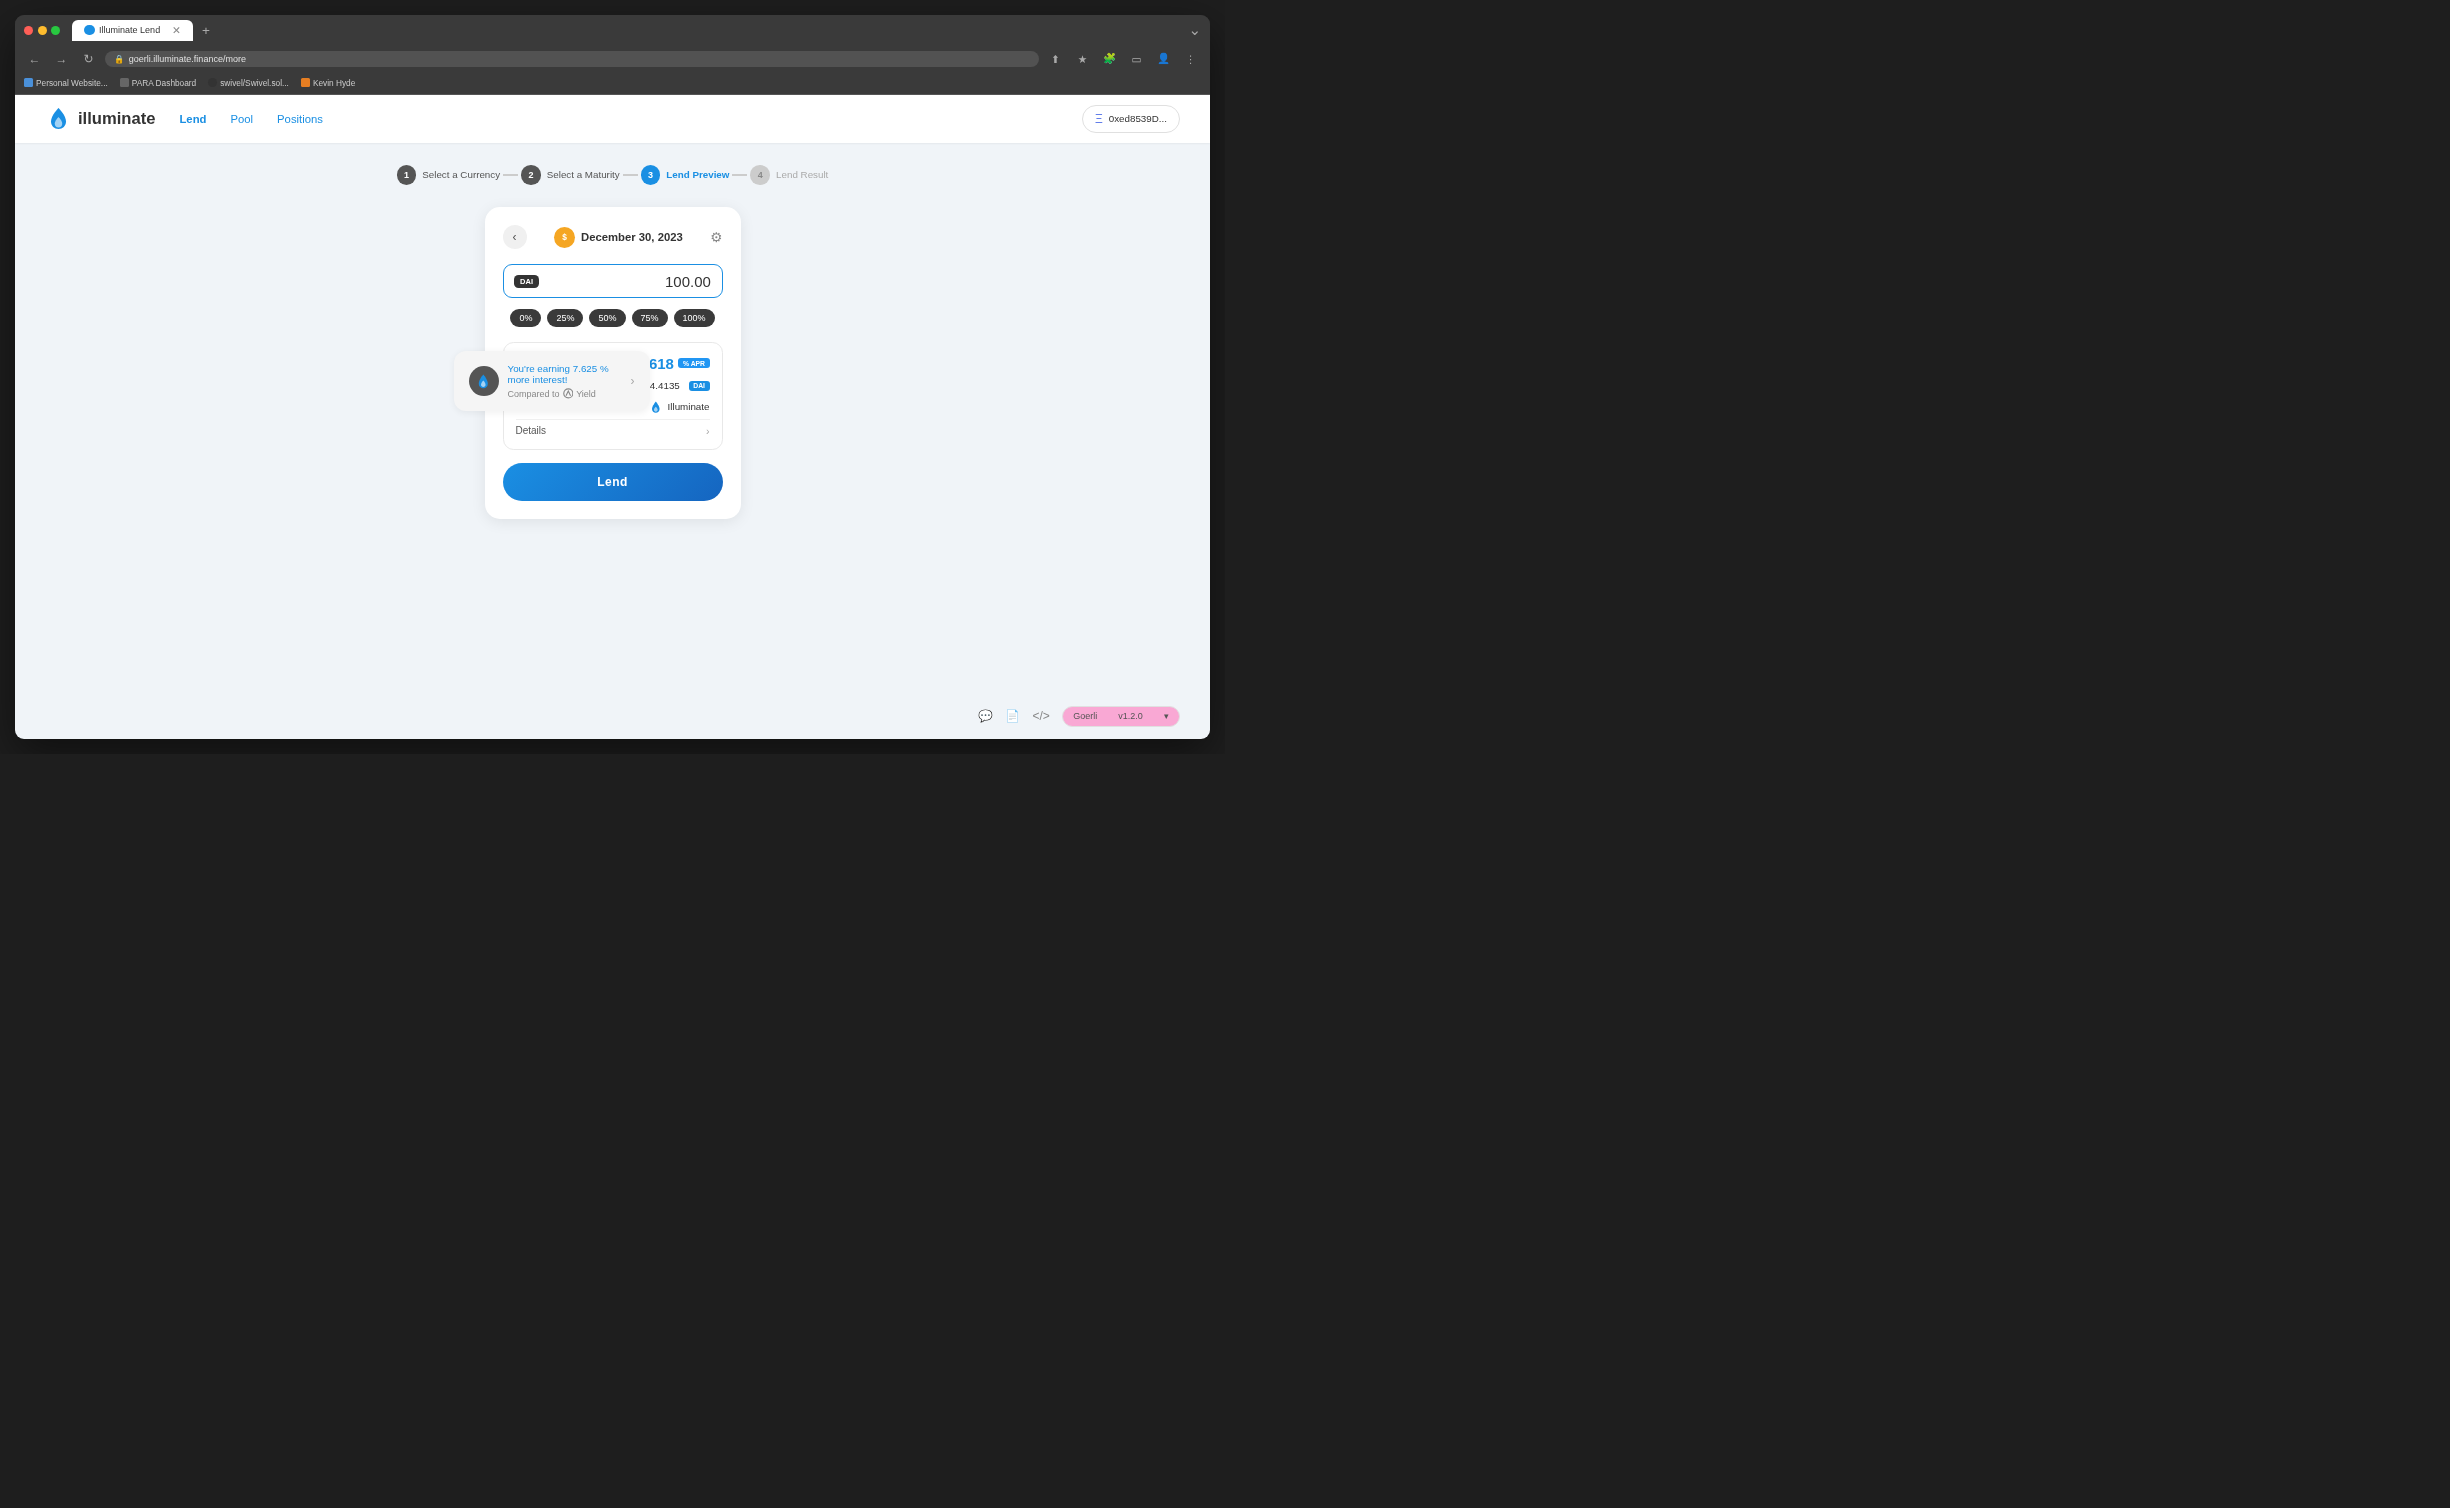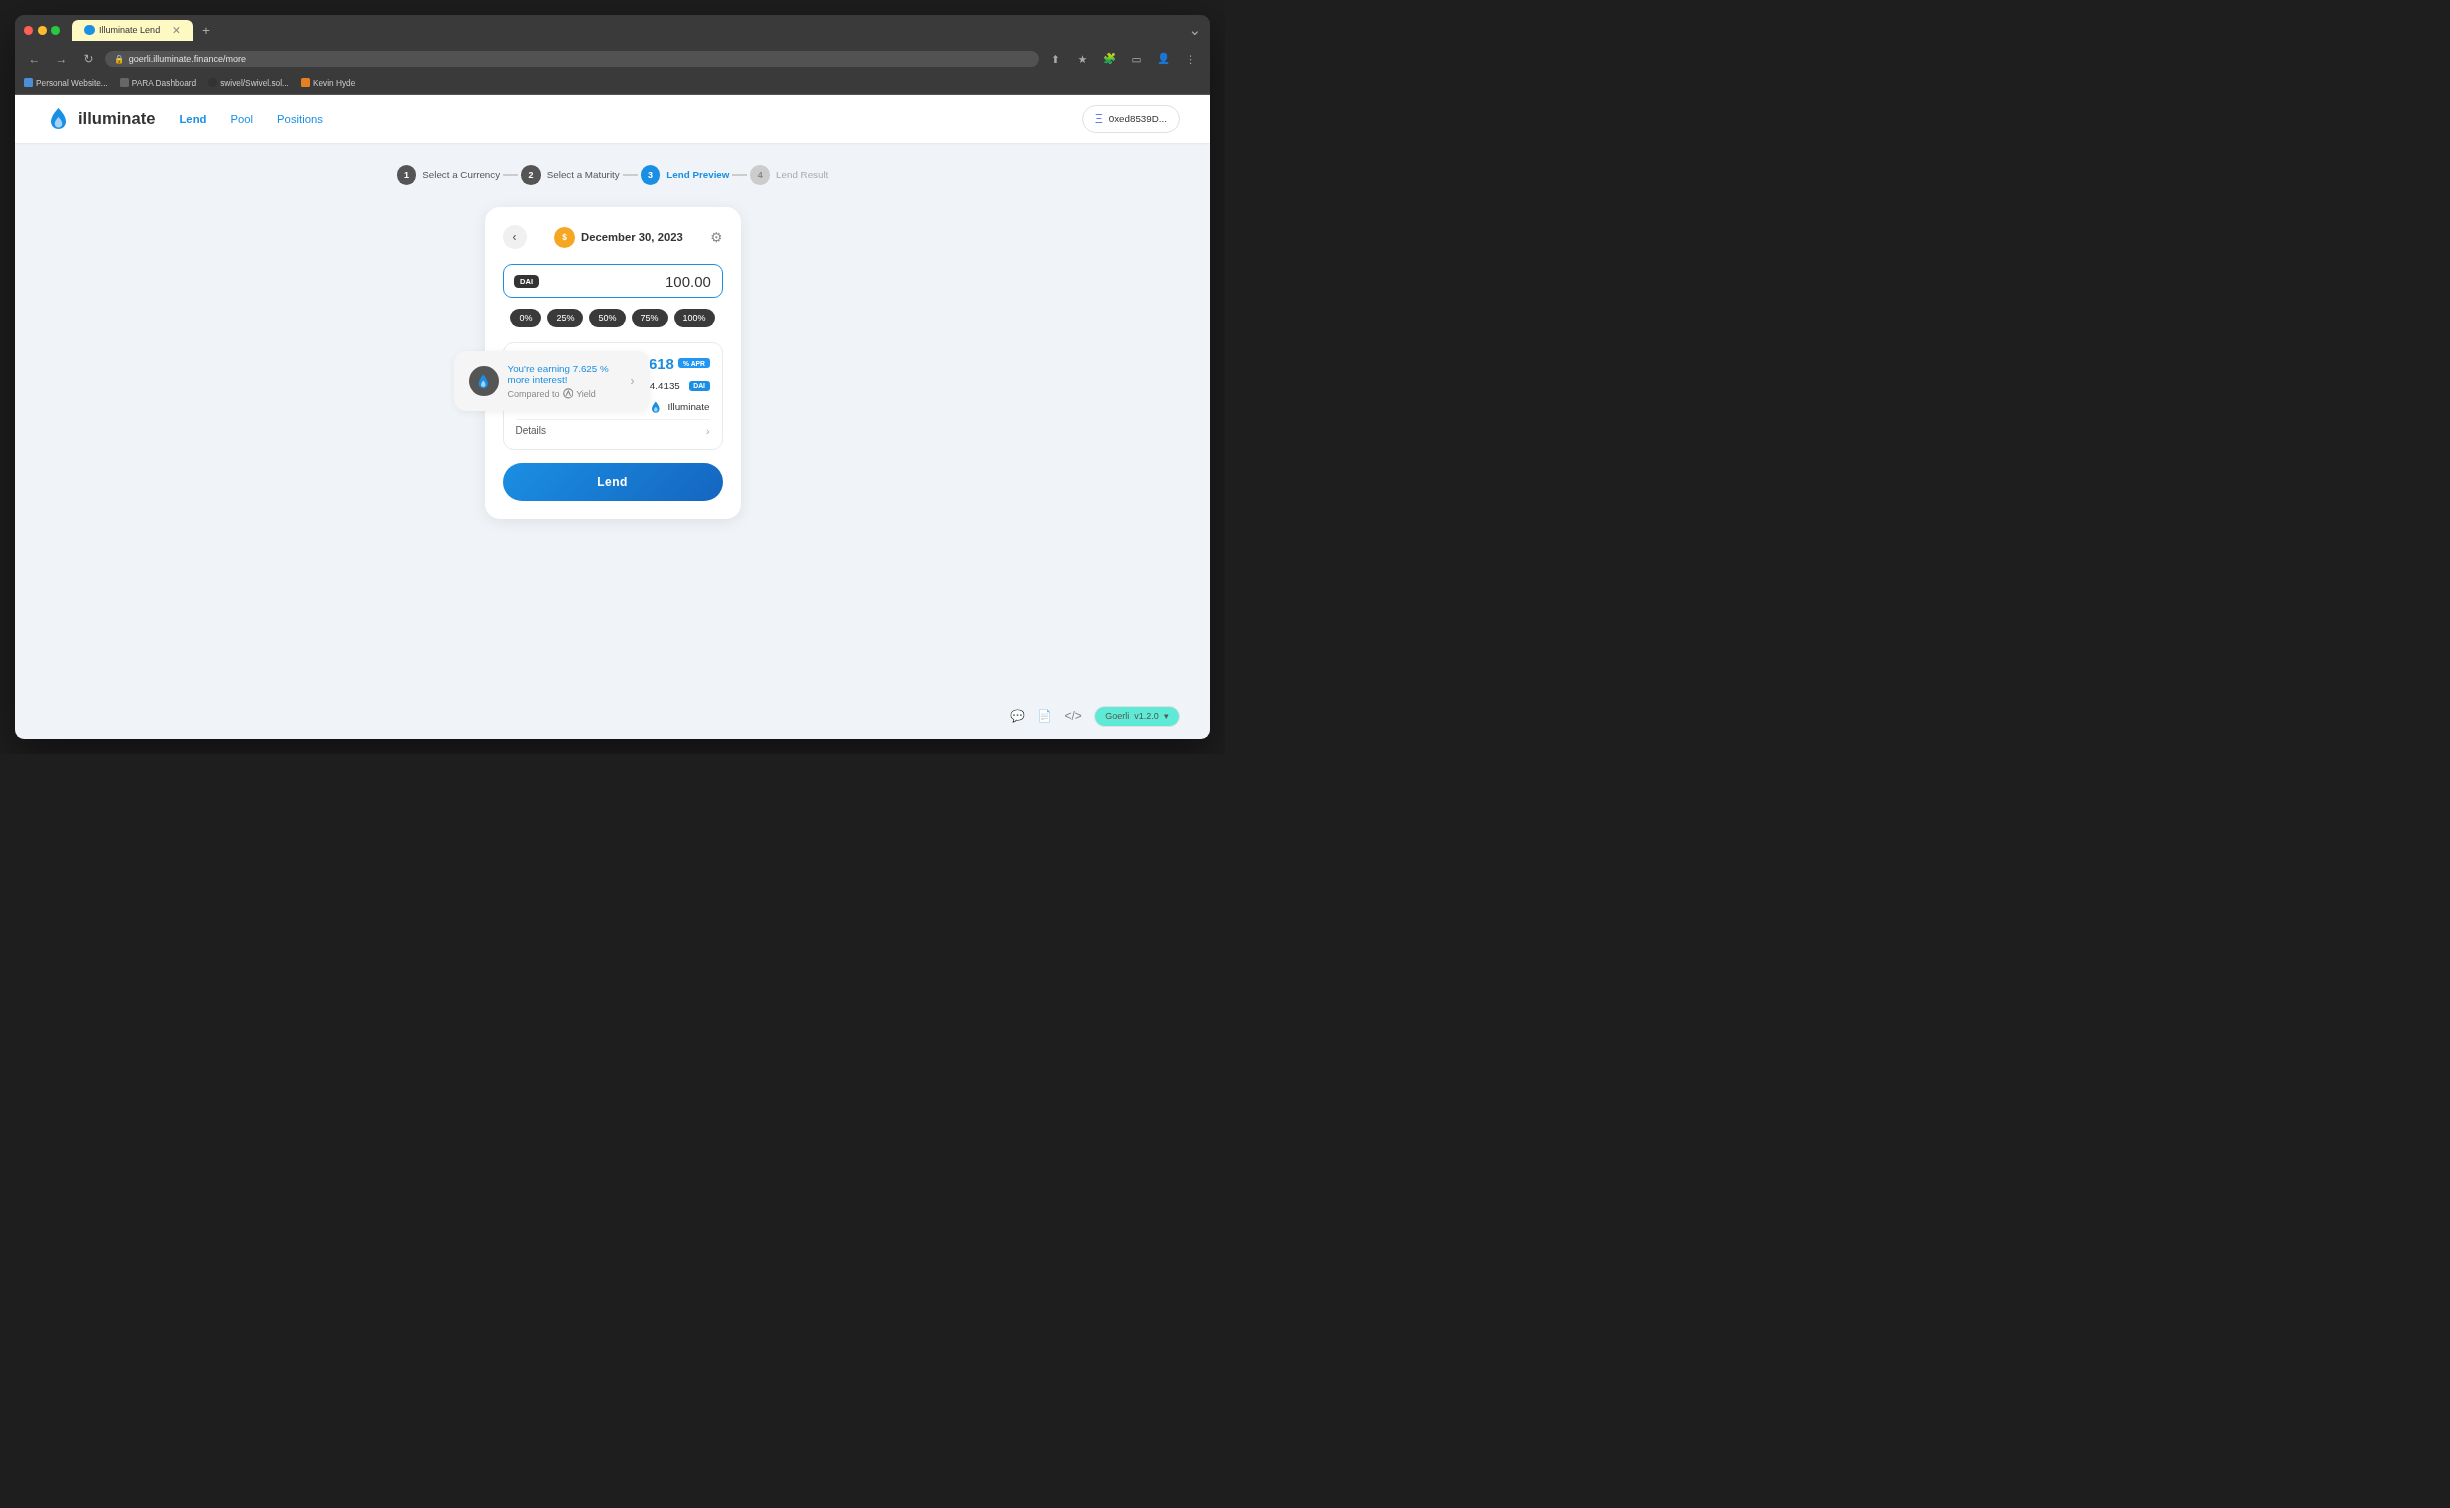--- a/index.html
+++ b/index.html
@@ -58,21 +58,21 @@
       padding: 4.5px 12px;
       display: flex;
       align-items: center;
       gap: 4.5px;
       font-size: 9px;
       color: #e0e0e0;
       min-width: 121px;
     }
 
     .browser-tab.active {
-      background: #fef9c3;
+      background: #ffffff;
       color: #333;
     }
 
     .tab-favicon {
       width: 10.6px;
       height: 10.6px;
       background: #1a8fe3;
       border-radius: 50%;
     }
 
@@ -619,29 +619,29 @@
       gap: 12px;
     }
 
     .footer-icon {
       color: #888;
       font-size: 12px;
       cursor: pointer;
     }
 
     .network-badge {
-      background: #5eead4;
+      background: #f9a8d4;
       border: 0.8px solid #e0e0e0;
       border-radius: 12px;
       padding: 4.5px 10.6px;
       font-size: 9px;
       color: #555;
       display: flex;
       align-items: center;
-      gap: 5px;
+      gap: 21px;
     }
 
     .card-area {
       display: flex;
       align-items: flex-start;
       gap: 30px;
       position: relative;
     }
   </style>
 </head>

